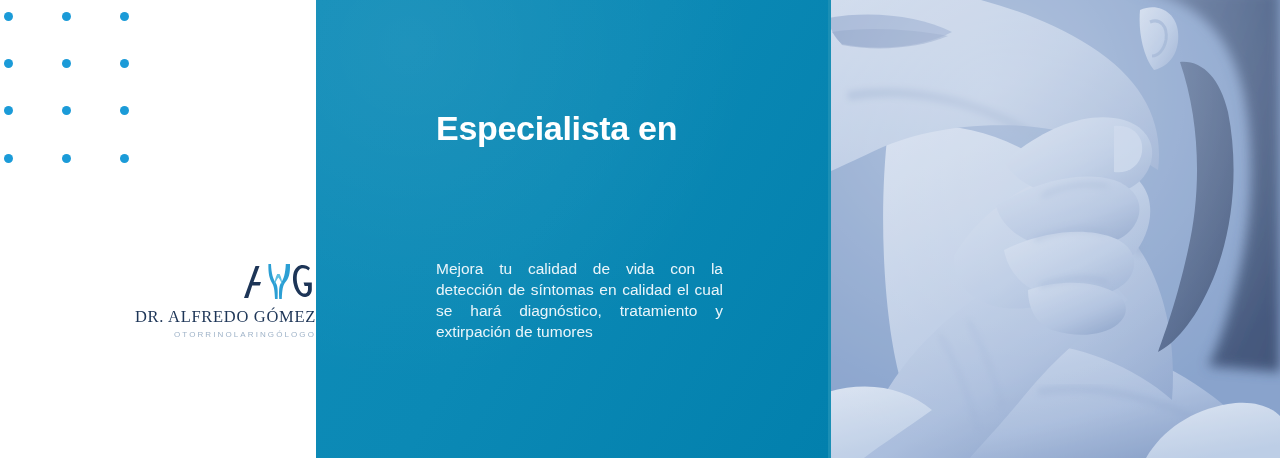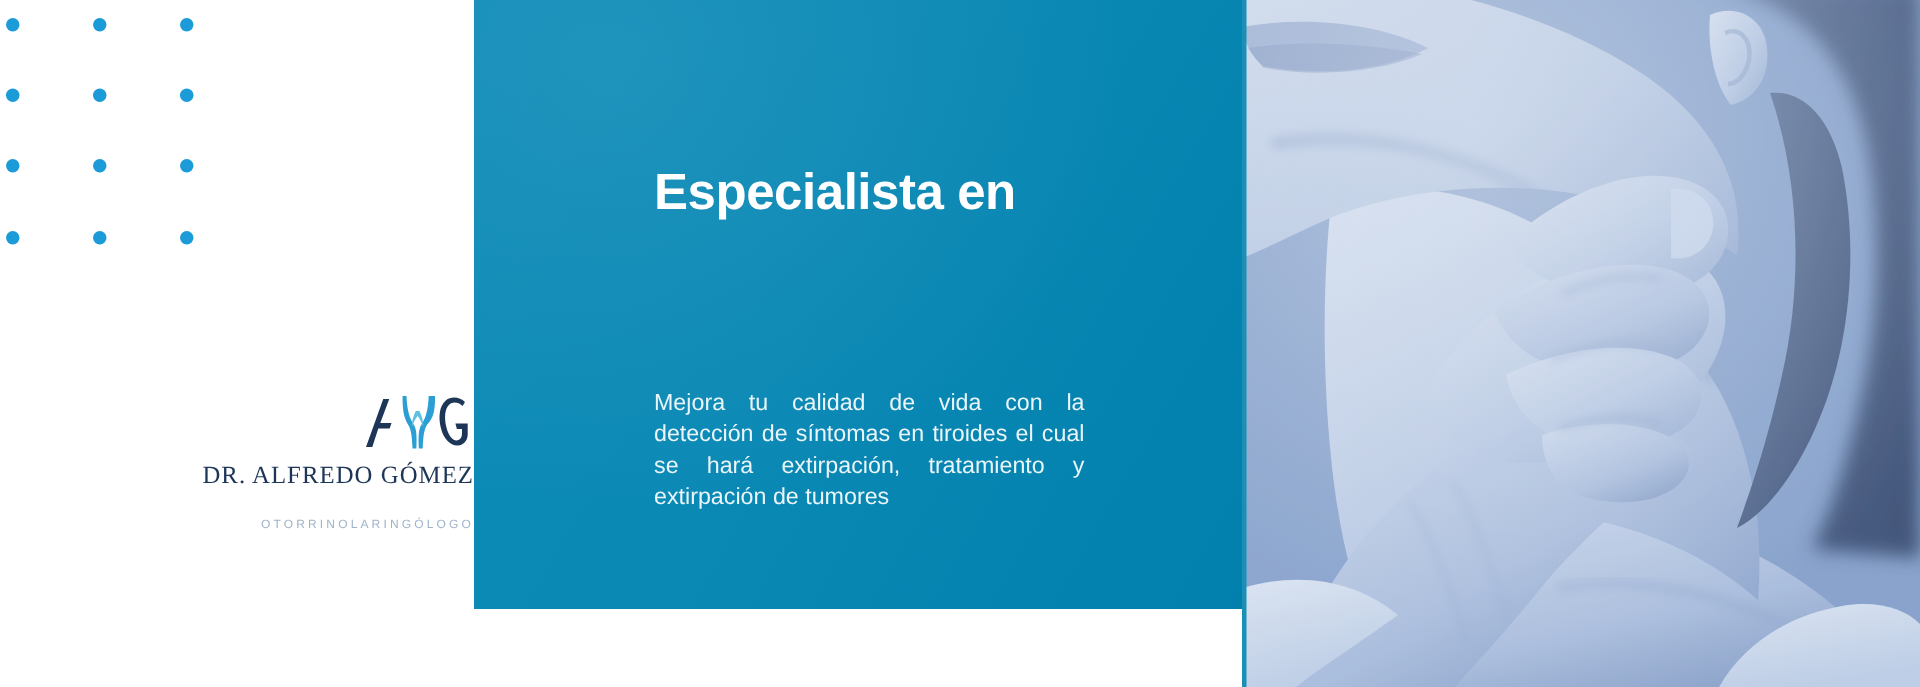--- a/index.html
+++ b/index.html
@@ -21,28 +21,28 @@
     position:absolute;left:0;right:0;top:258px;
     display:flex;flex-direction:column;align-items:flex-end;
   }
   .logo-mark{width:76px;height:46px;display:block;}
   .logo-name{
     margin-top:3px;
     font-family:"Liberation Serif","DejaVu Serif",serif;
     font-size:16.5px;letter-spacing:.7px;color:#1d3557;white-space:nowrap;
   }
   .logo-sub{
-    margin-top:18px;
+    margin-top:3px;
     font-family:"Liberation Sans","DejaVu Sans",sans-serif;
     font-size:8px;letter-spacing:2.1px;color:#9fb3c8;white-space:nowrap;
   }
 
   
   .panel-center{
-    position:relative;width:512px;height:406px;flex:0 0 512px;
+    position:relative;width:512px;height:458px;flex:0 0 512px;
     background:linear-gradient(120deg,#0F8CB8 0%,#0B89B5 45%,#0280AD 100%);
     overflow:hidden;
   }
   .panel-center::before{
     content:"";position:absolute;inset:0;
     background:radial-gradient(ellipse at 18% 10%, rgba(255,255,255,.07) 0%, rgba(255,255,255,0) 58%);
     pointer-events:none;
   }
   .headline{
     position:absolute;left:436px;top:105px;width:330px;margin:0;
@@ -105,21 +105,21 @@
                  C67.8 34.4 66.2 35.6 64.4 35.6 C61.4 35.6 58.8 32 57.6 26.8
                  C56 20.4 56.6 14.4 59.4 11.8 C61.8 9.6 65.6 10 68.4 12.6 Z" fill="#1d3557"></path>
       </svg>
       <div class="logo-name">DR. ALFREDO GÓMEZ</div>
       <div class="logo-sub">OTORRINOLARINGÓLOGO</div>
     </div>
   </div>
 
   <div class="panel-center">
     <h1 class="headline"><span>Especialista en</span><br></h1>
-    <p class="subcopy">Mejora tu calidad de vida con la detección de síntomas en tiroides el cual se hará extirpación, tratamiento y extirpación de tumores</p>
+    <p class="subcopy">Mejora tu calidad de vida con la detección de síntomas en calidad el cual se hará diagnóstico, tratamiento y extirpación de tumores</p>
   </div>
 
   <div class="panel-right">
     <svg class="photo" viewBox="0 0 452 458" preserveAspectRatio="xMidYMid slice">
       <defs>
         <linearGradient id="skinA" x1="0" y1="0" x2="1" y2="1">
           <stop offset="0%" stop-color="#e8eef8"></stop>
           <stop offset="55%" stop-color="#c6d4ea"></stop>
           <stop offset="100%" stop-color="#9cb0d3"></stop>
         </linearGradient>

